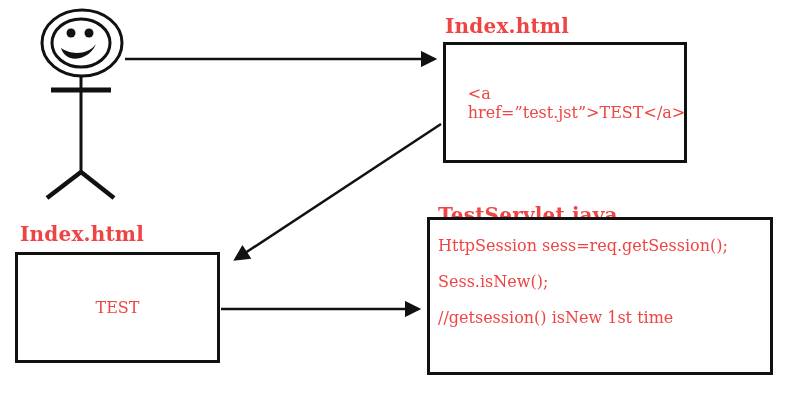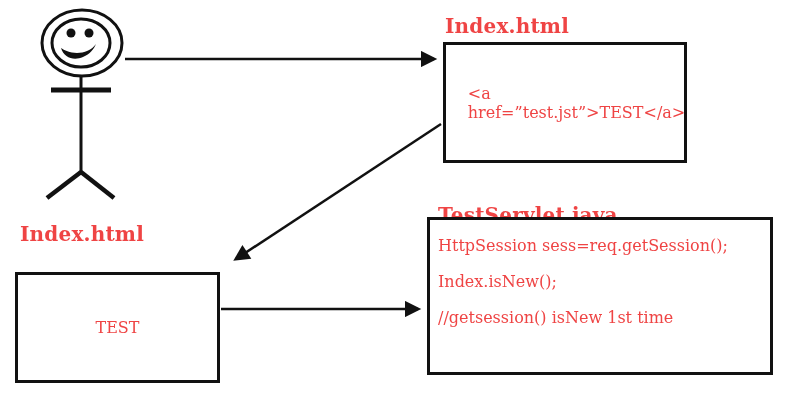--- a/index.html
+++ b/index.html
@@ -65,24 +65,24 @@
       <line x1="221" y1="309" x2="418" y2="309" marker-end="url(#arrowhead)"></line>
     </g>
   </svg>
 
   <div class="node-title" style="left:445px; top:14px;">Index.html</div>
   <div class="box box-center" style="left:443px; top:42px; width:244px; height:121px;padding-left:23px;">
     <span>&lt;a href=”test.jst”&gt;TEST&lt;/a&gt;</span>
   </div>
 
   <div class="node-title" style="left:20px; top:222px;">Index.html</div>
-  <div class="box box-center" style="left:15px; top:252px; width:205px; height:111px;margin-top:20px;">
+  <div class="box box-center" style="left:15px; top:252px; width:205px; height:111px;">
     <span>TEST</span>
   </div>
 
   <div class="node-title" style="left:438px; top:186px;margin-top:17px;">TestServlet.java</div>
   <div class="box code-lines" style="left:427px; top:217px; width:346px; height:158px;padding-left:8px;">
     <div class="code-line">HttpSession sess=req.getSession();</div>
-    <div class="code-line">Index.isNew();</div>
+    <div class="code-line">Sess.isNew();</div>
     <div class="code-line">//getsession() isNew 1st time</div>
   </div>
 
 </div>
 
 </body></html>

